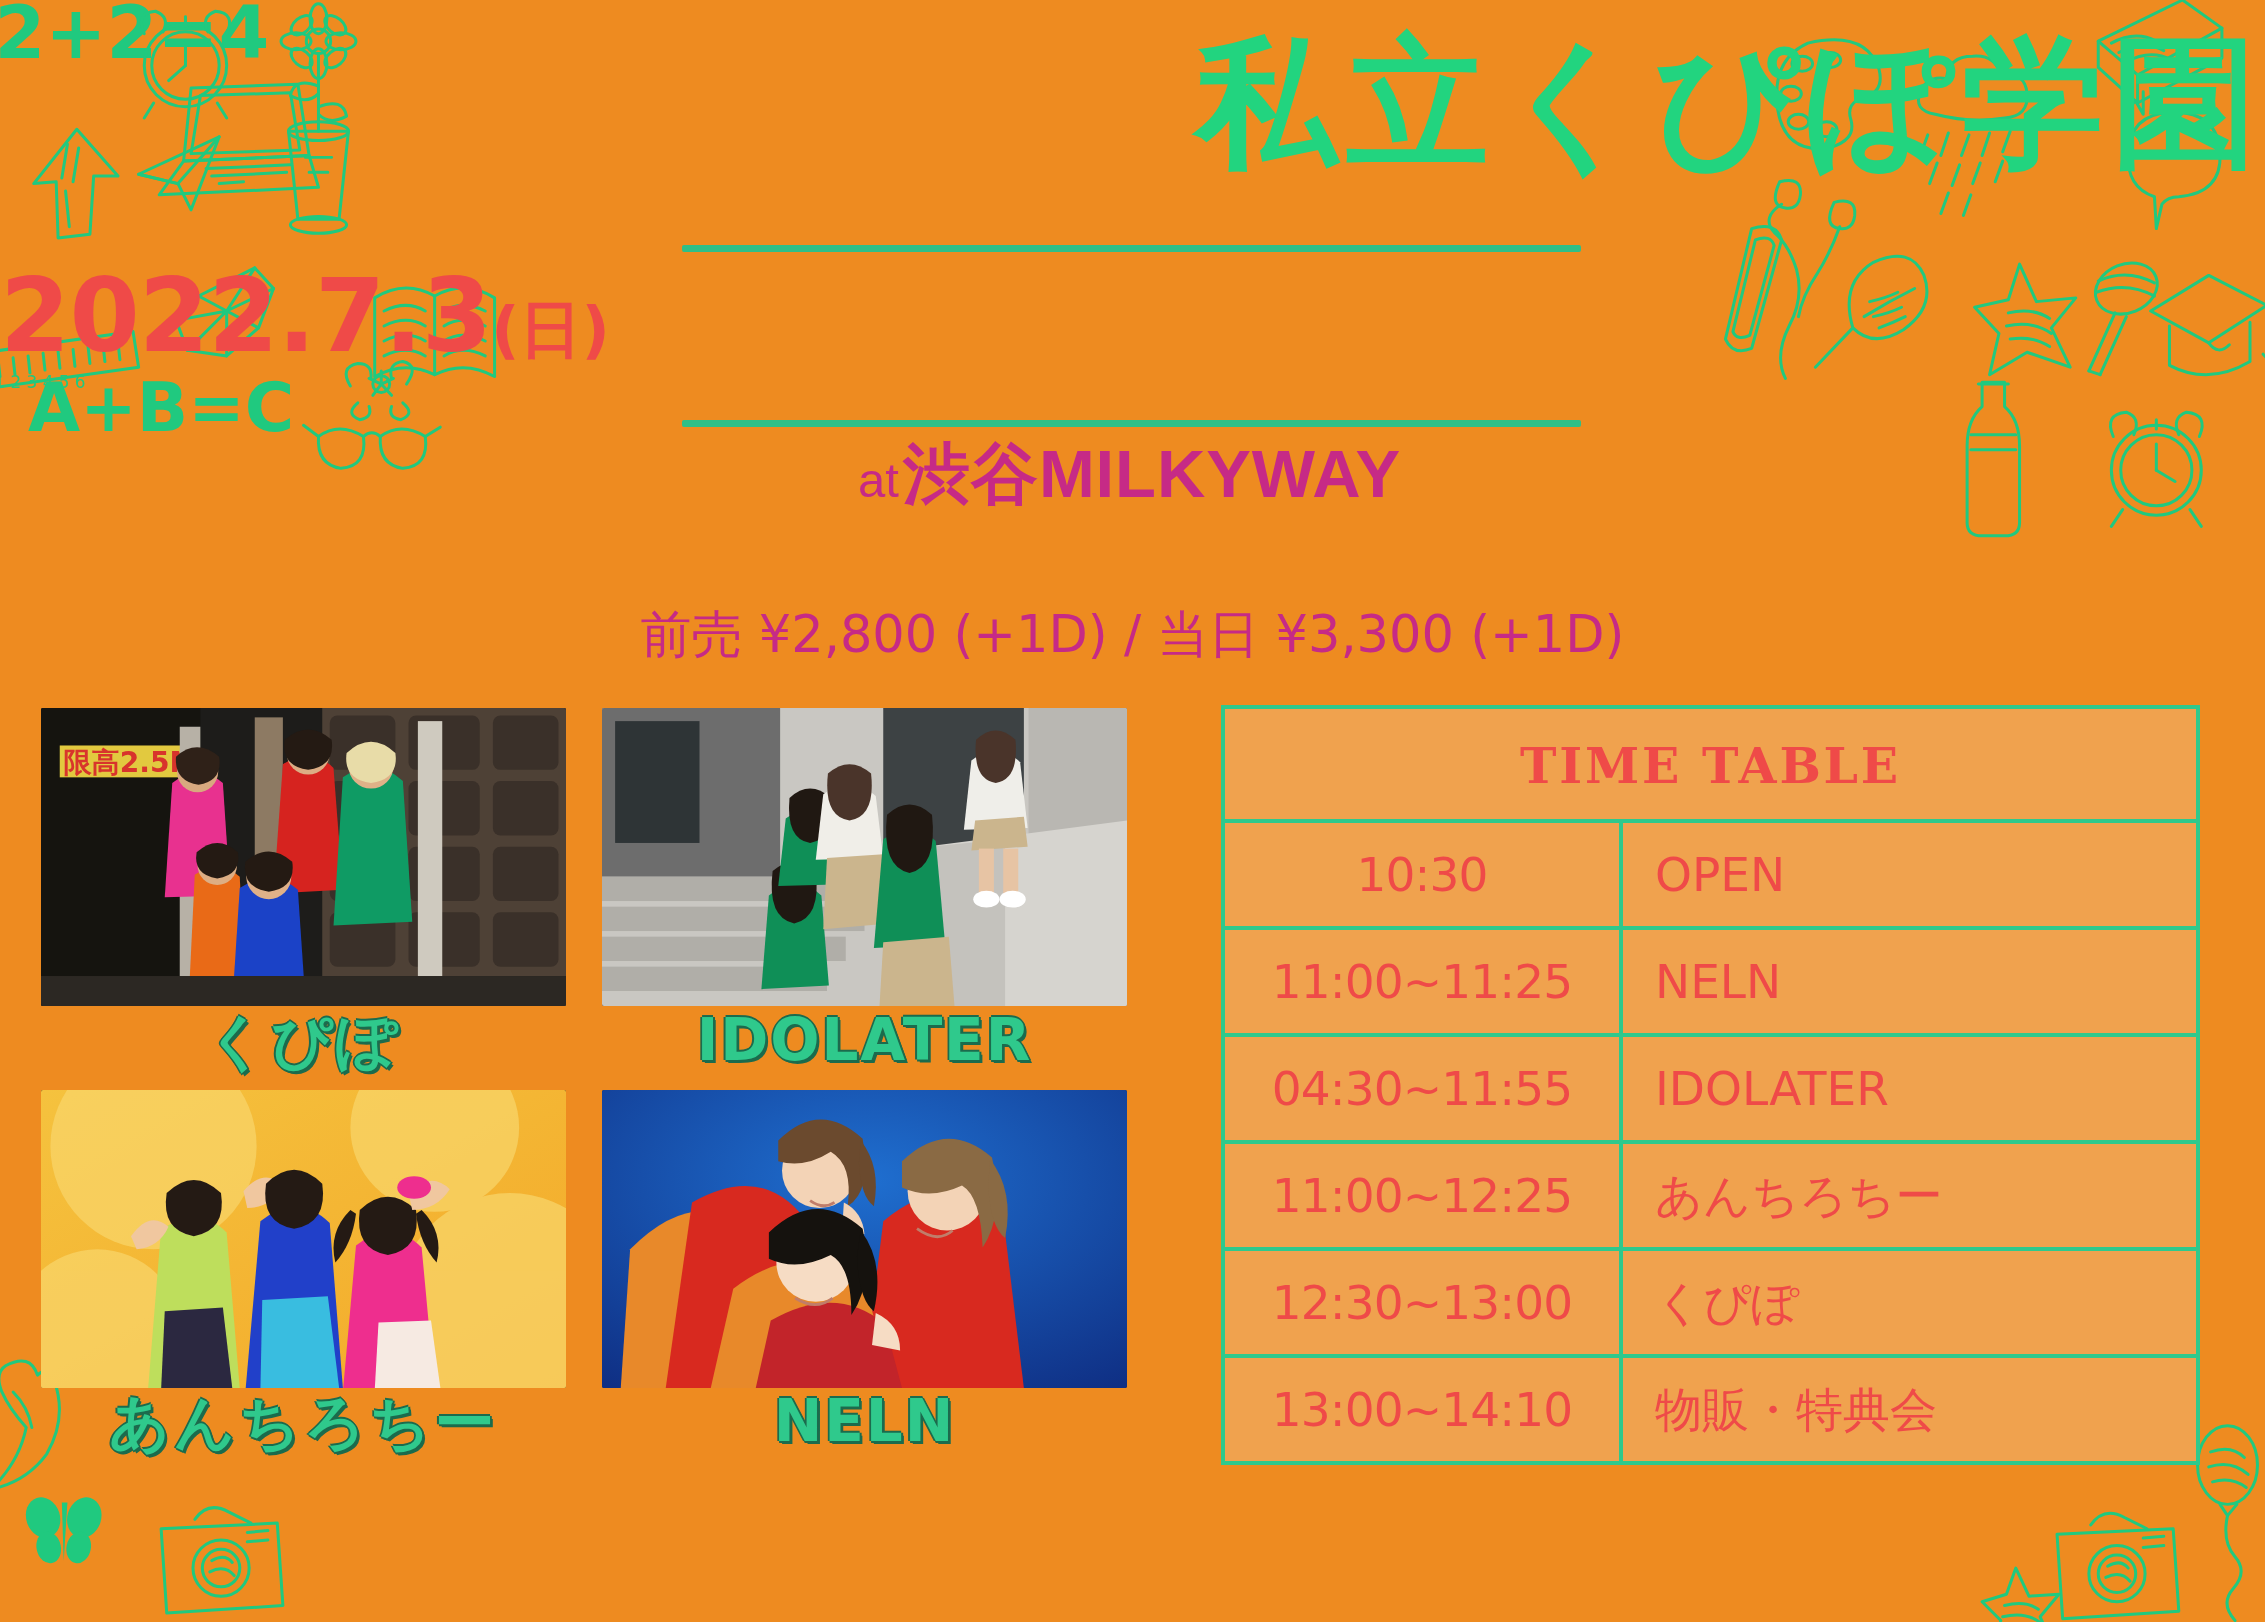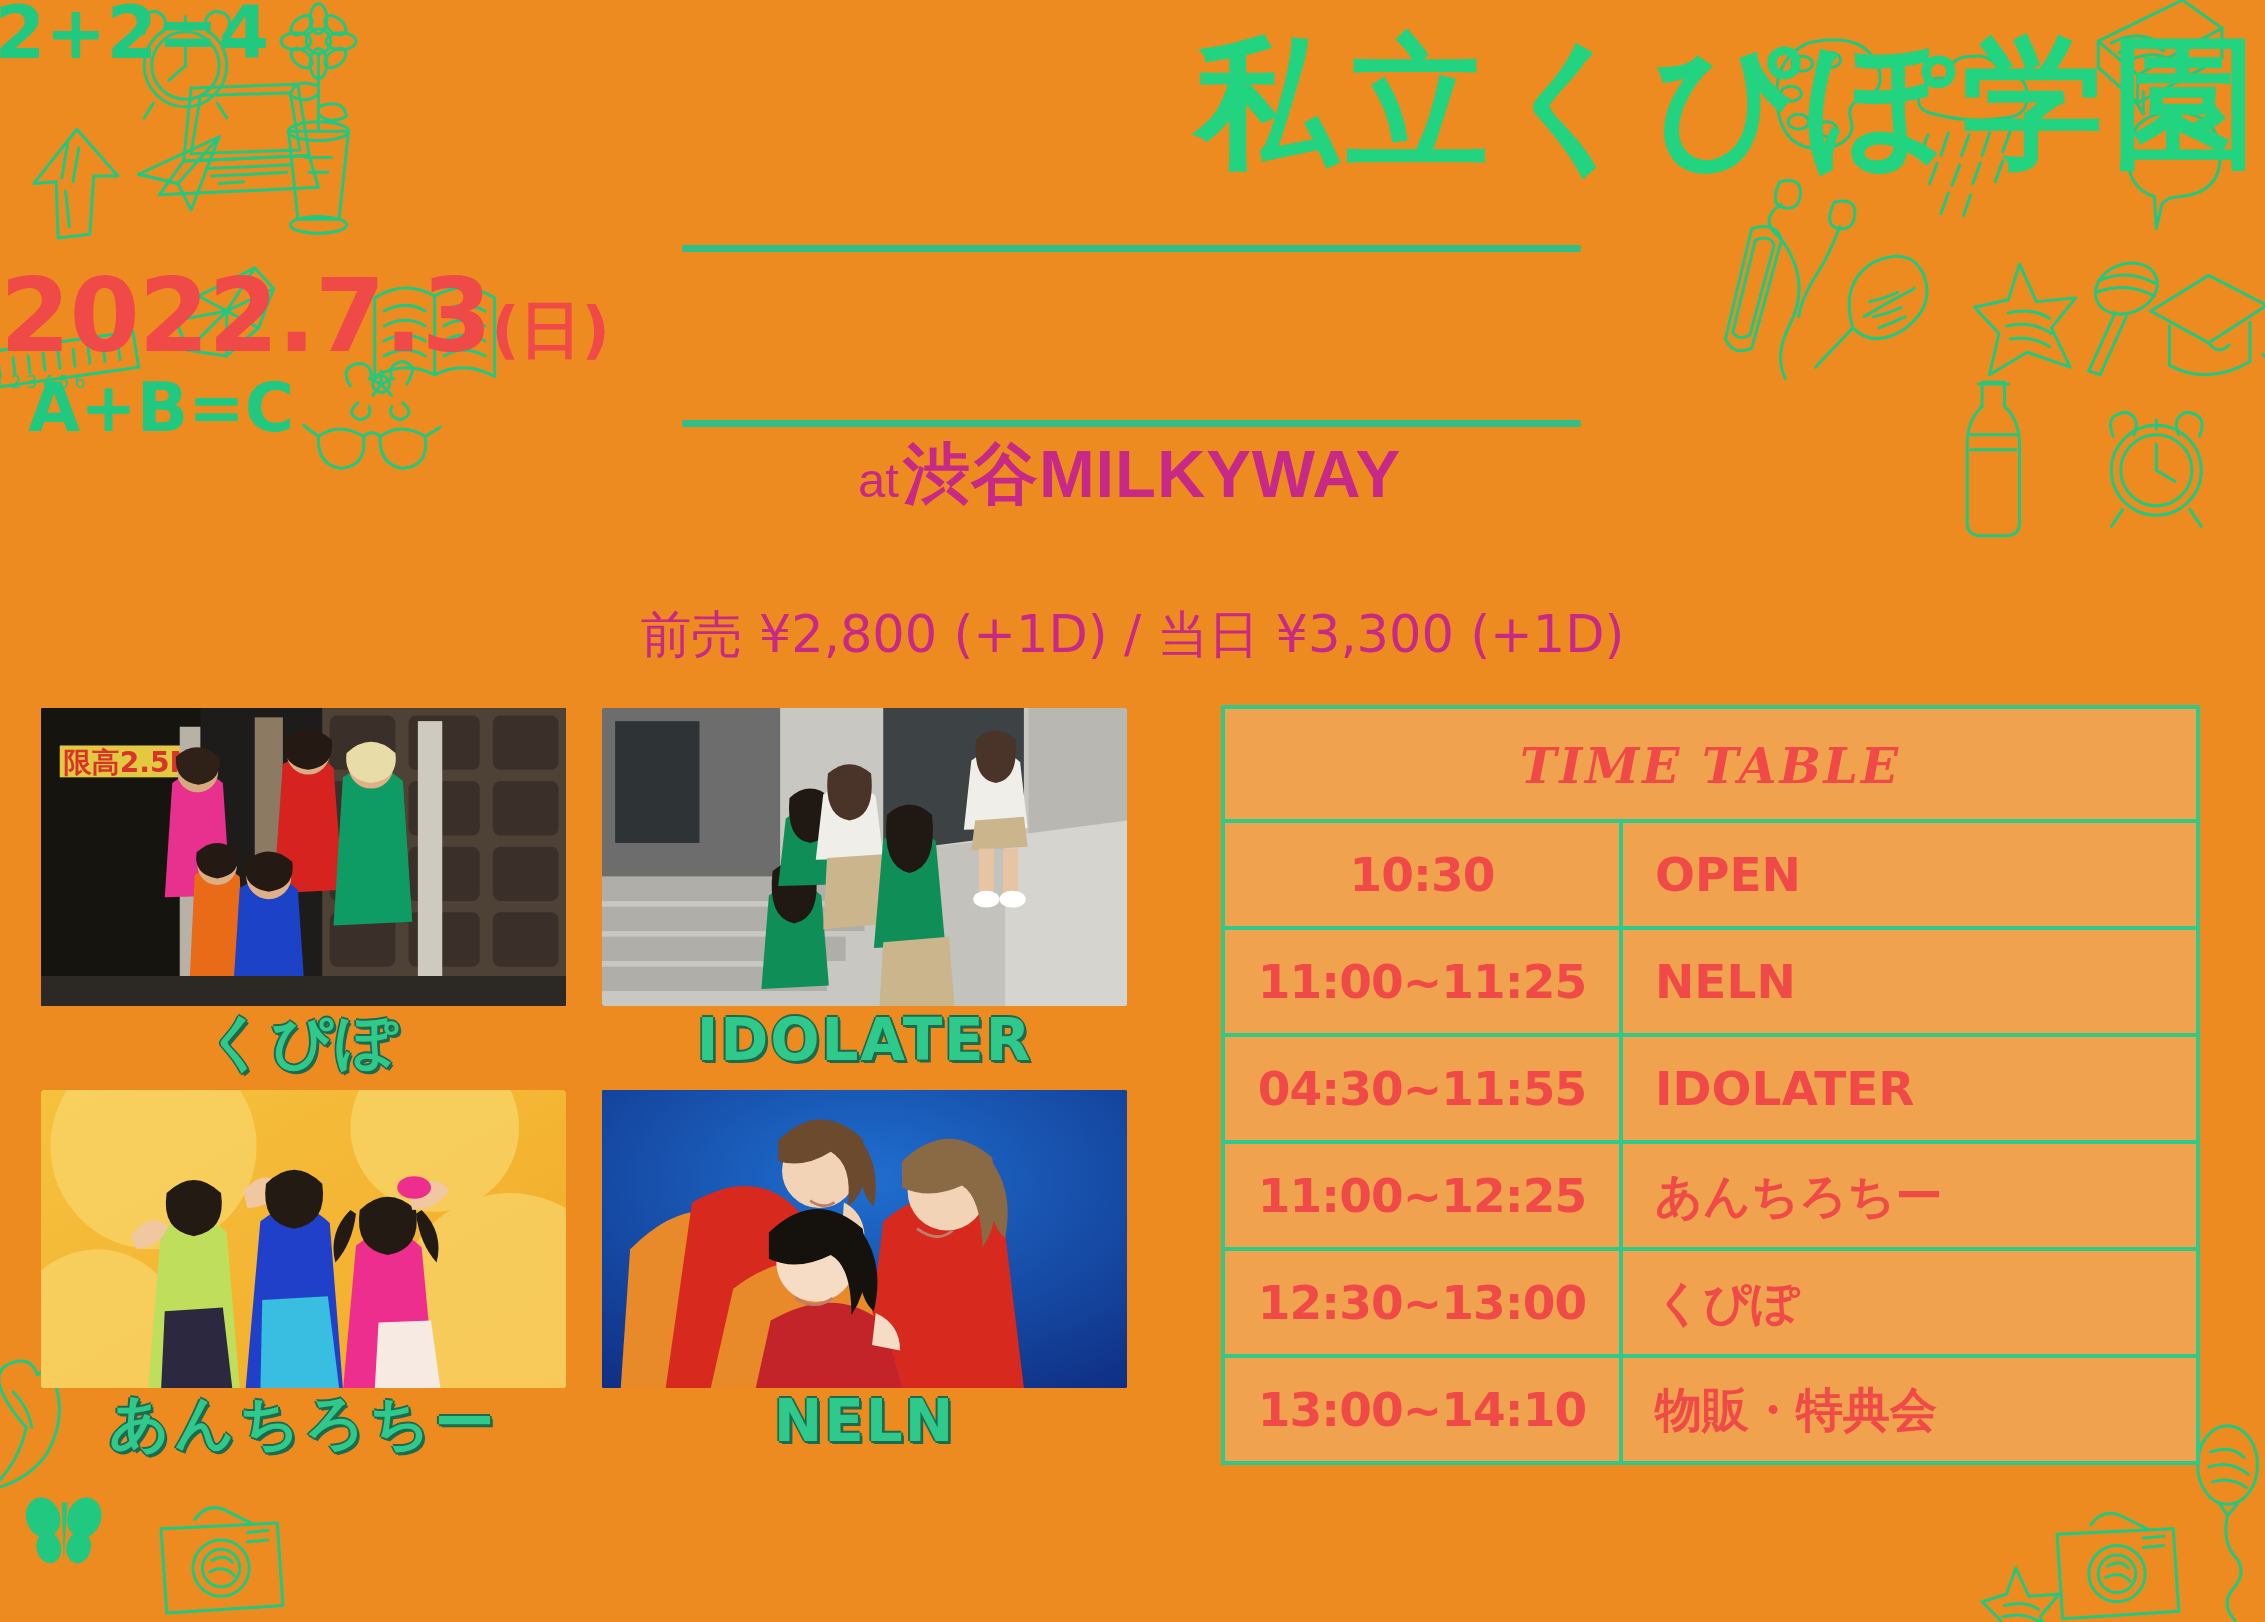--- a/index.html
+++ b/index.html
@@ -74,28 +74,28 @@
   
   .tt{
     position:absolute;left:1221px;top:705px;width:979px;
     border:4.7px solid #2fc98c;background:#f0a24e;
     box-sizing:border-box;
   }
   .tt-head{
     text-align:center;color:#ef4a48;font-weight:700;
     font-family:"DejaVu Serif","Liberation Serif",serif;
     font-size:49px;letter-spacing:2.8px;
-    padding:28px 0 24px;border-bottom:4.7px solid #2fc98c;font-style:italic;
+    padding:28px 0 24px;border-bottom:4.7px solid #2fc98c;
   }
   .tt-row{display:flex;border-bottom:4.7px solid #2fc98c;}
   .tt-row:last-child{border-bottom:none;}
   .tt-time,.tt-act{
     color:#ef4a48;font-size:47px;line-height:1;
     font-family:"DejaVu Sans","Liberation Sans",sans-serif;
-    padding:28px 0;display:flex;align-items:center;font-weight:bold;
+    padding:28px 0;display:flex;align-items:center;
   }
   .tt-time{width:394px;justify-content:center;border-right:4.7px solid #2fc98c;
            letter-spacing:-0.9px;}
   .tt-act{flex:1;padding-left:32px;letter-spacing:0;}
 </style>
 </head>
 <body>
 
 <div id="poster">
 

